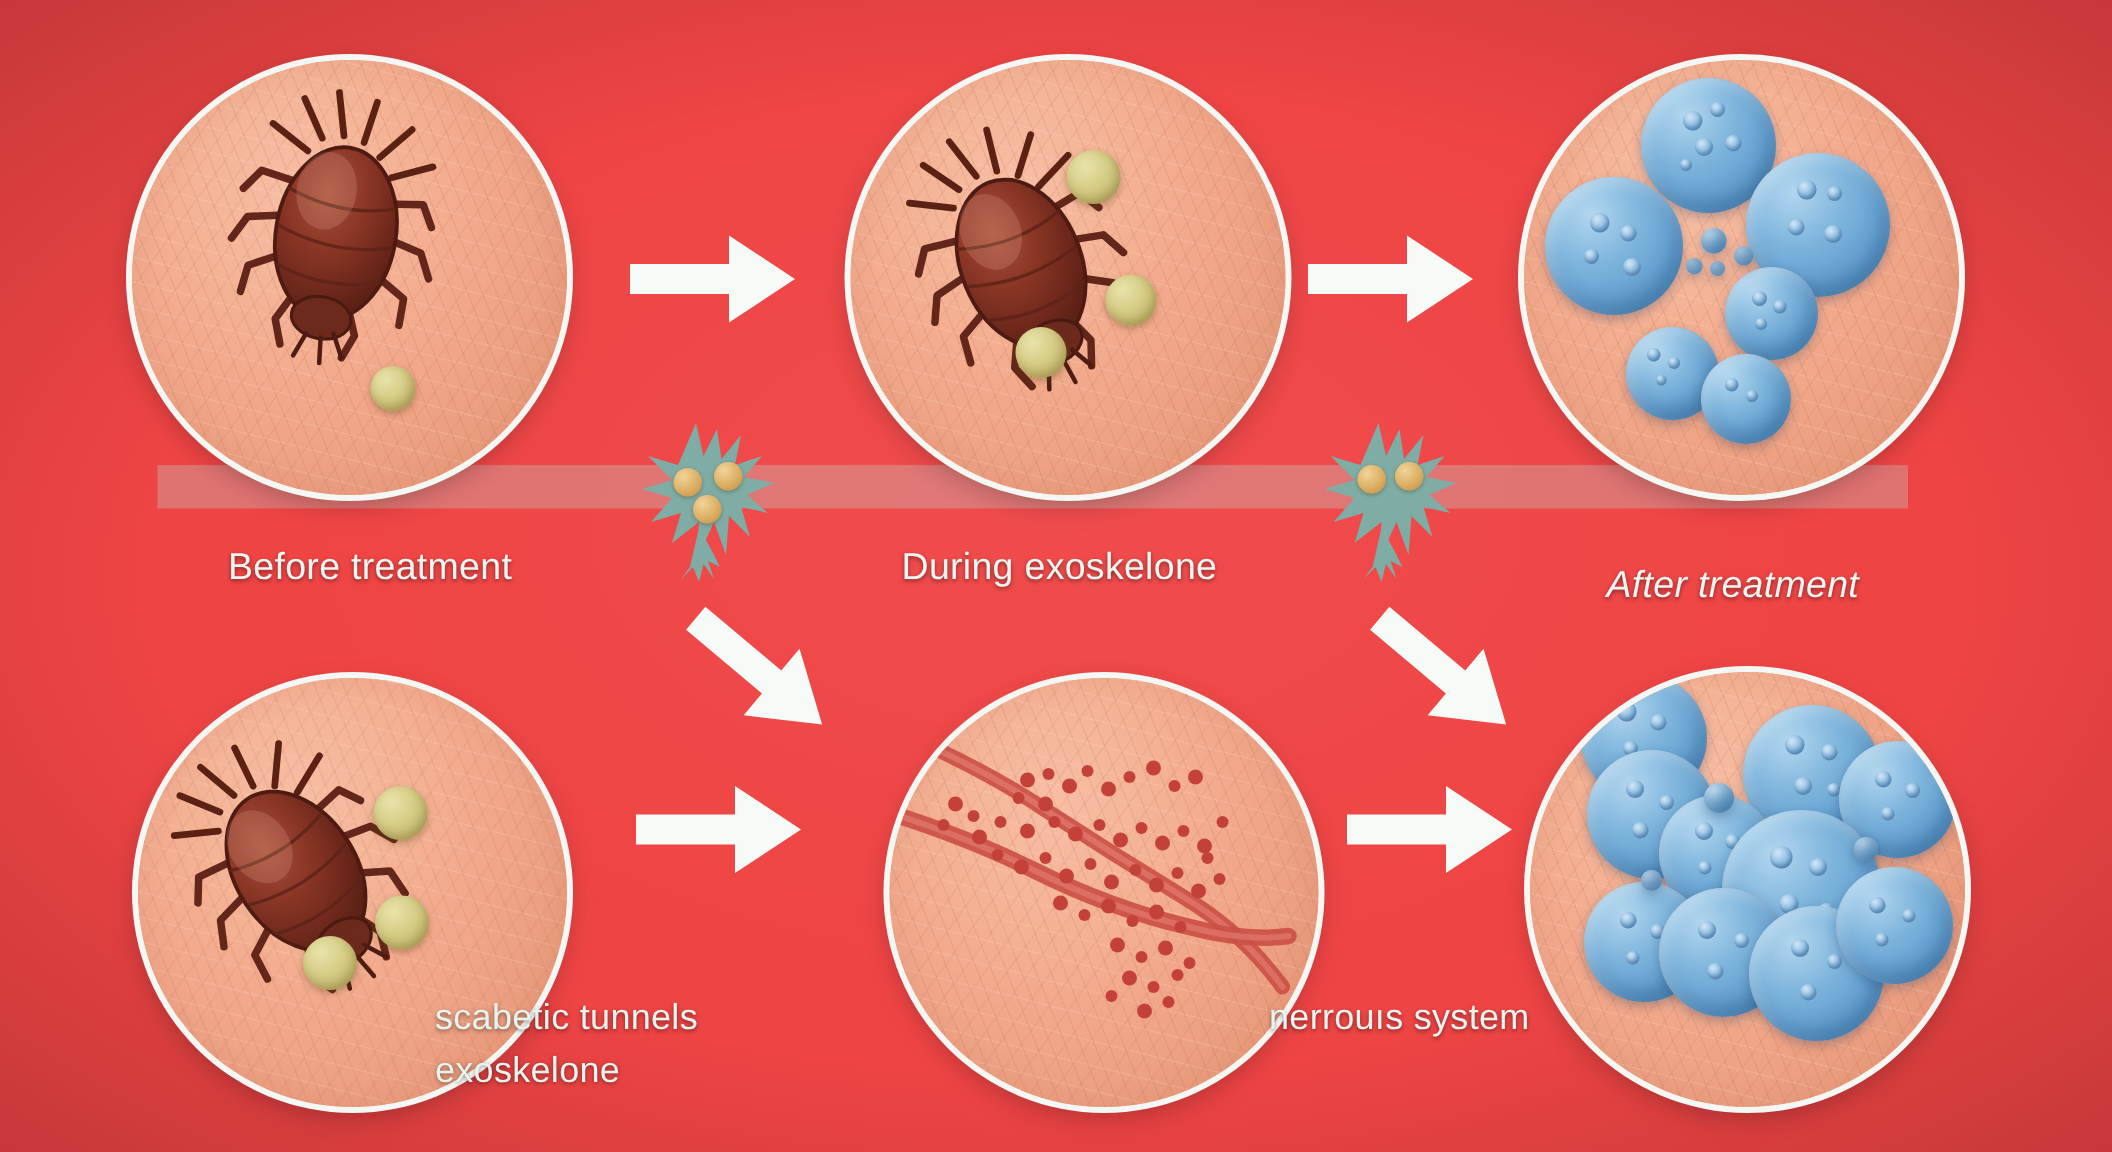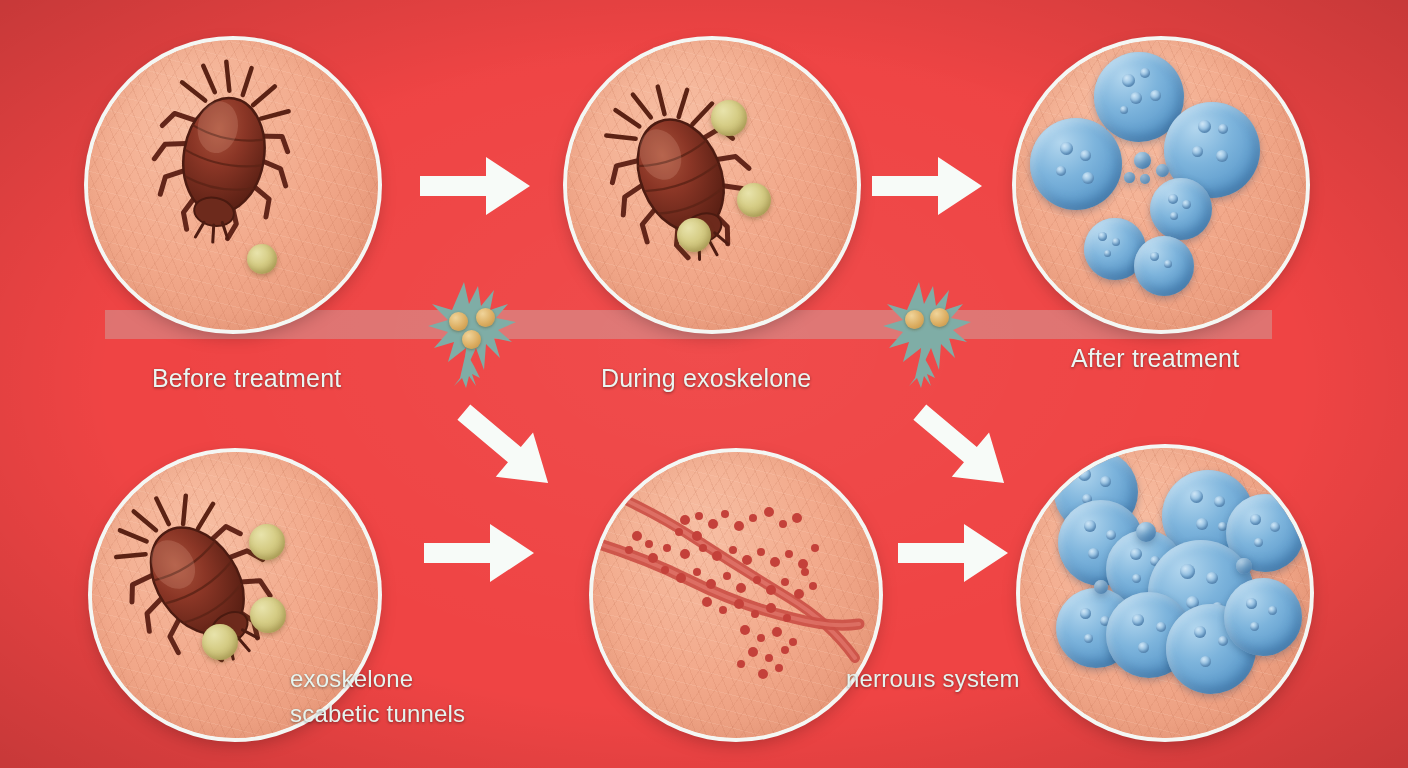--- a/index.html
+++ b/index.html
@@ -273,21 +273,21 @@
     </div>
     <div class="cell" style="left:118px; top:196px; width:60px; height:60px;">
       <div class="bleb" style="left:16px; top:16px; width:9px; height:9px;"></div>
       <div class="bleb" style="left:30px; top:24px; width:8px; height:8px;"></div>
     </div>
     <div class="cell" style="left:118px; top:112px; width:17px; height:17px;"></div>
     <div class="cell" style="left:140px; top:124px; width:13px; height:13px;"></div>
     <div class="cell" style="left:108px; top:132px; width:11px; height:11px;"></div>
     <div class="cell" style="left:124px; top:134px; width:10px; height:10px;"></div>
   </div>
-  <div class="label" style="left:1071px; top:344px;">After treatment</div>
+  <div class="label" style="left:1071px; top:376px;font-style:italic;">After treatment</div>
 
   <div class="circle" style="left:92px; top:452px; width:286px; height:286px;">
     <div class="skin"></div>
     <div class="mite" style="left:22px; top:36px; width:160px; height:190px; transform:rotate(-34deg);">
       <svg width="160" height="190" viewBox="0 0 160 190">
         <defs>
           <radialGradient id="mbodyC" cx="38%" cy="28%" r="72%">
             <stop offset="0%" stop-color="#a9513a"></stop>
             <stop offset="45%" stop-color="#8b3626"></stop>
             <stop offset="100%" stop-color="#5d2115"></stop>
@@ -521,21 +521,21 @@
                  L12 26 L32 32 Z"></path>
         <path d="M46 74 L40 100 L34 108 L42 100 L46 110 L49 98 L56 108
                  L52 96 L60 100 L54 88 Z"></path>
       </g>
     </svg>
     <div class="ghost-egg" style="left:30px; top:32px; width:19px; height:19px;"></div>
     <div class="ghost-egg" style="left:55px; top:30px; width:19px; height:19px;"></div>
   </div>
 
   <div class="label sub two-line" style="left:290px; top:662px; width:260px;">
+    <span class="ln">scabetic tunnels</span>
     <span class="ln">exoskelone</span>
-    <span class="ln">scabetic tunnels</span>
   </div>
 
   <div class="label sub two-line" style="left:846px; top:662px; width:290px;">
     <span class="ln indent-r">nerrouıs system</span>
   </div>
 
 </div>
 
 </body></html>

